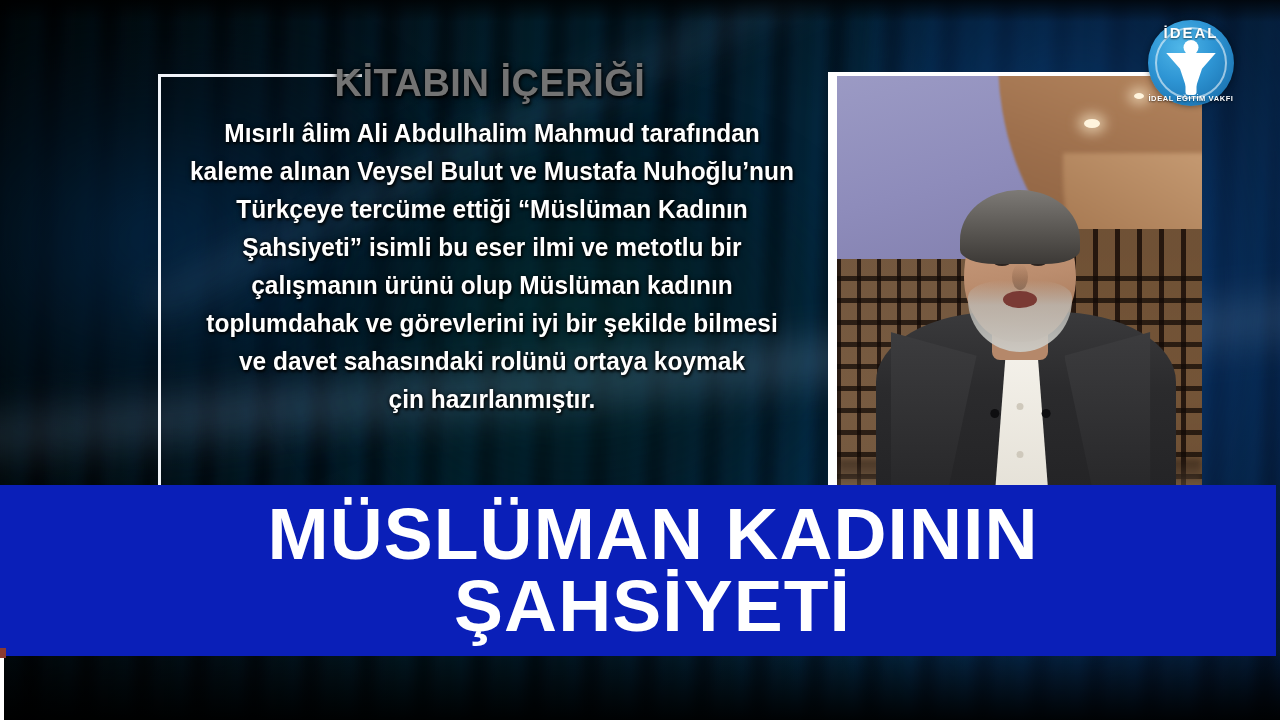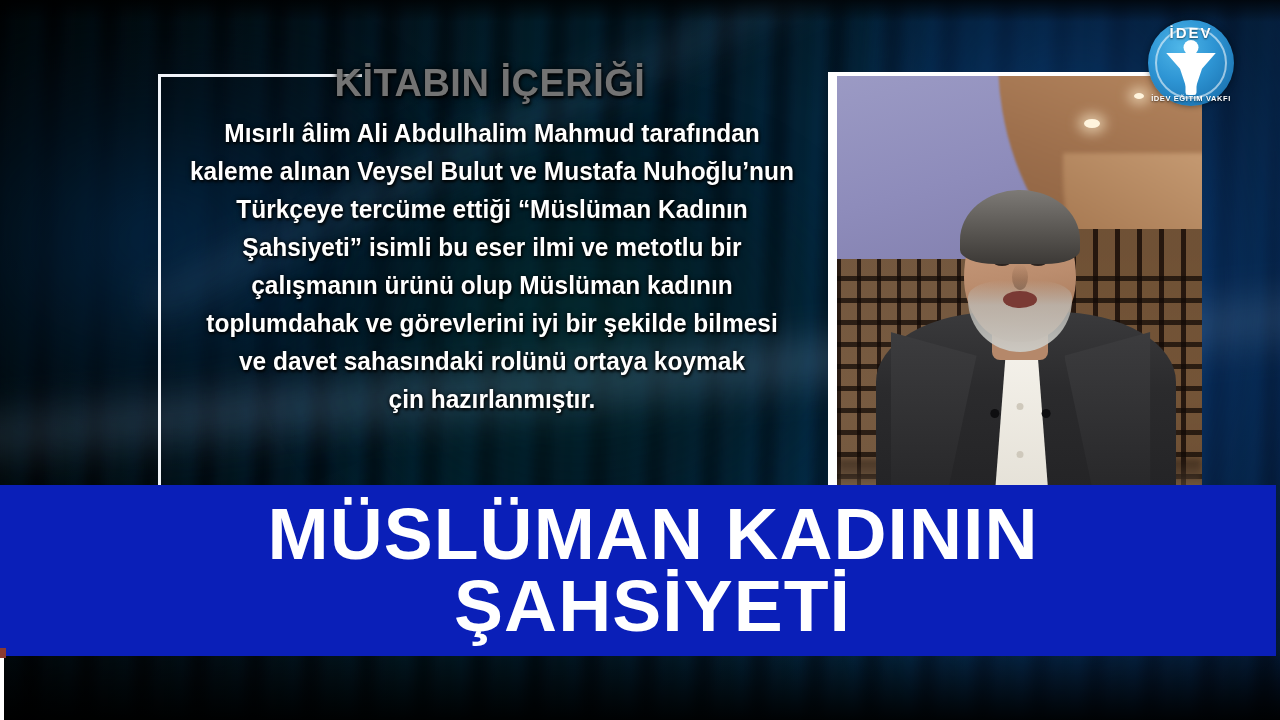--- a/index.html
+++ b/index.html
@@ -443,22 +443,22 @@
       <div class="p-btn2"></div>
     </div>
   </div>
 
   <div class="logo">
     <div class="logo-disc"></div>
     <div class="logo-ring"></div>
     <div class="logo-fig-body"></div>
     <div class="logo-fig-stem"></div>
     <div class="logo-fig-head"></div>
-    <div class="logo-word-top">İDEV</div>
-    <div class="logo-word-bot">İDEV EĞİTİM VAKFI</div>
+    <div class="logo-word-top">İDEAL</div>
+    <div class="logo-word-bot">İDEAL EĞİTİM VAKFI</div>
   </div>
 
   <div class="banner">
     <div class="banner-text">
       <div class="banner-line banner-line1">MÜSLÜMAN KADININ</div>
       <div class="banner-line banner-line2">ŞAHSİYETİ</div>
     </div>
   </div>
 
   <div class="edge-white-l"></div>

